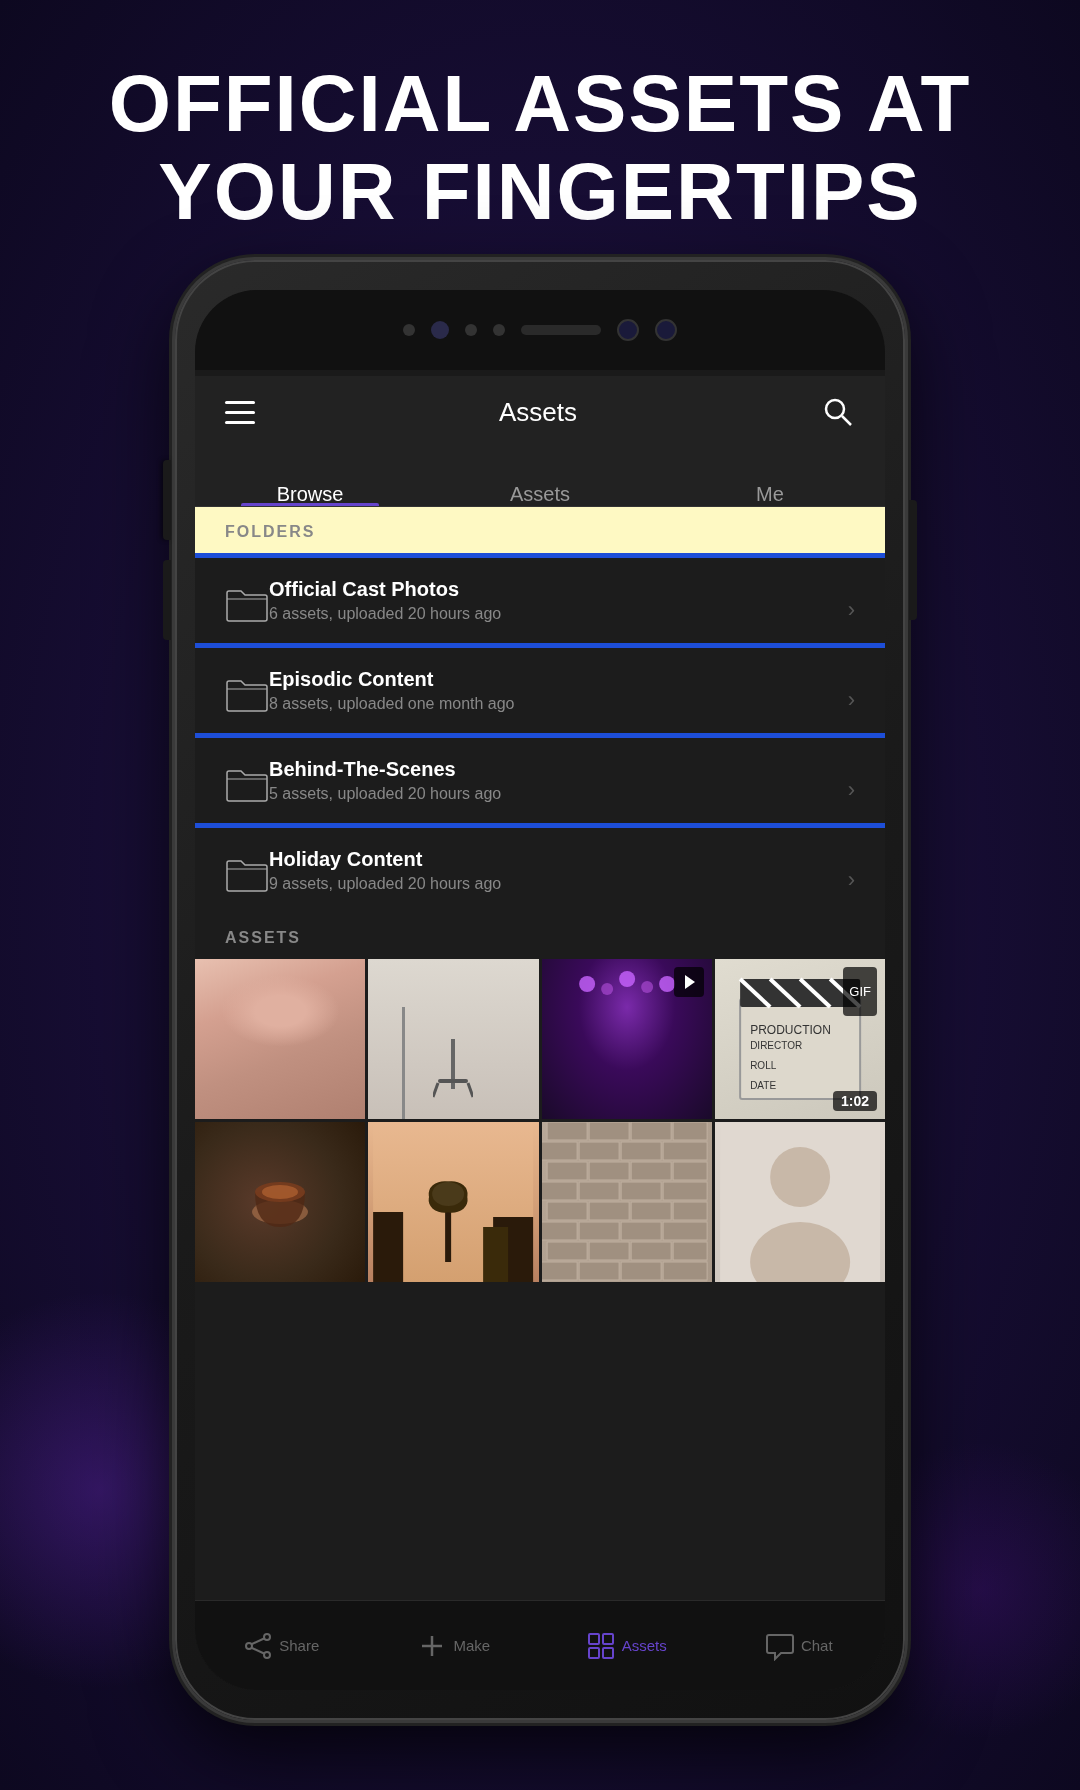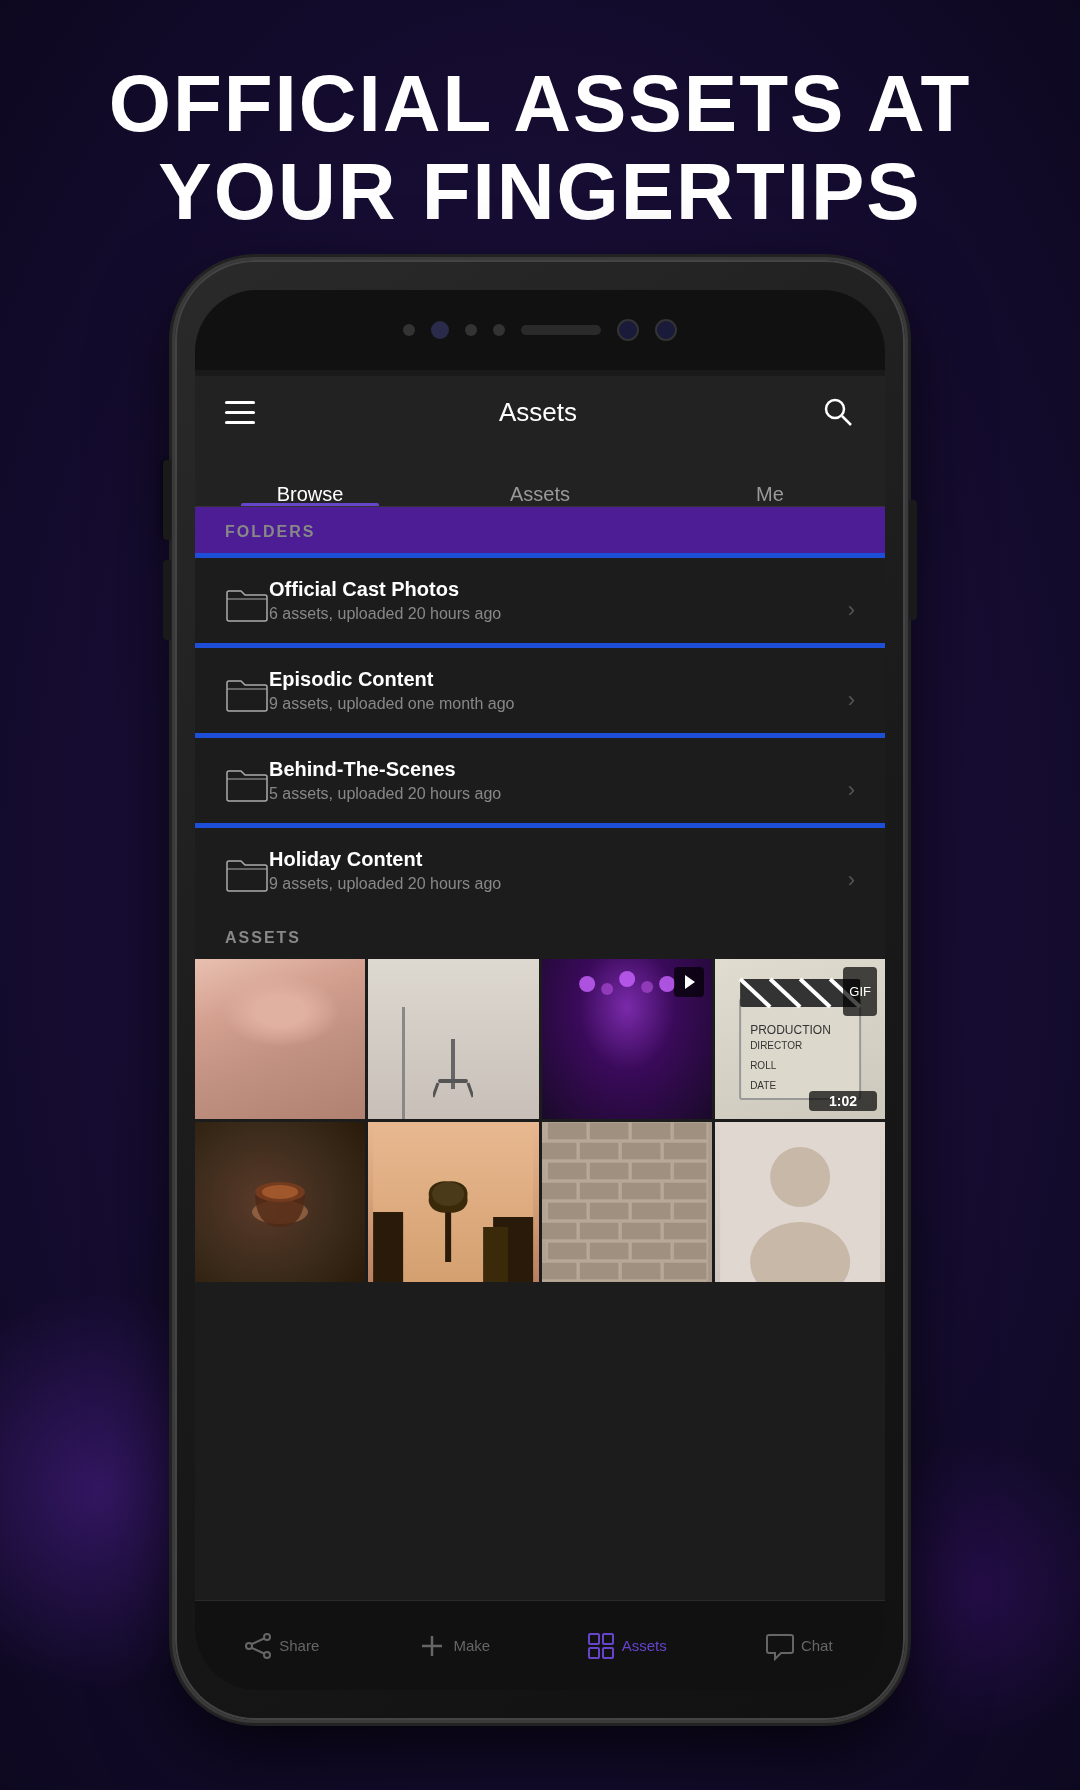--- a/index.html
+++ b/index.html
@@ -291,21 +291,21 @@
       left: 20%;
       right: 20%;
       height: 3px;
       background: #6644cc;
       border-radius: 2px 2px 0 0;
     }
 
     
     .section-header {
       padding: 16px 30px 12px;
-      background: #4c1d95;
+      background: #fef9c3;
     }
 
     .section-title {
       color: #888;
       font-size: 16px;
       font-weight: 700;
       letter-spacing: 2px;
     }
 
     
@@ -420,21 +420,21 @@
       color: #fff;
       font-size: 13px;
       font-weight: 400;
     }
 
     .duration-badge {
       position: absolute;
       bottom: 8px;
       right: 8px;
       background: rgba(0,0,0,0.7);
-      padding: 2px 20px;
+      padding: 2px 8px;
       border-radius: 4px;
       color: #fff;
       font-size: 14px;
       font-weight: 600;
     }
 
     
     .bottom-nav {
       position: absolute;
       bottom: 0;
@@ -593,21 +593,21 @@
             <span class="chevron-right">›</span>
           </div>
 
           <div class="folder-item">
             <svg class="folder-svg" viewBox="0 0 44 36" fill="none">
               <path d="M2 10 L2 32 Q2 34 4 34 L40 34 Q42 34 42 32 L42 10 Q42 8 40 8 L20 8 L16 4 L4 4 Q2 4 2 6 Z" stroke="#aaa" stroke-width="1.5" fill="none"></path>
               <path d="M2 12 L42 12" stroke="#aaa" stroke-width="1"></path>
             </svg>
             <div class="folder-info">
               <div class="folder-name">Episodic Content</div>
-              <div class="folder-meta">9 assets, uploaded one month ago</div>
+              <div class="folder-meta">8 assets, uploaded one month ago</div>
             </div>
             <span class="chevron-right">›</span>
           </div>
 
           <div class="folder-item">
             <svg class="folder-svg" viewBox="0 0 44 36" fill="none">
               <path d="M2 10 L2 32 Q2 34 4 34 L40 34 Q42 34 42 32 L42 10 Q42 8 40 8 L20 8 L16 4 L4 4 Q2 4 2 6 Z" stroke="#aaa" stroke-width="1.5" fill="none"></path>
               <path d="M2 12 L42 12" stroke="#aaa" stroke-width="1"></path>
             </svg>
             <div class="folder-info">

